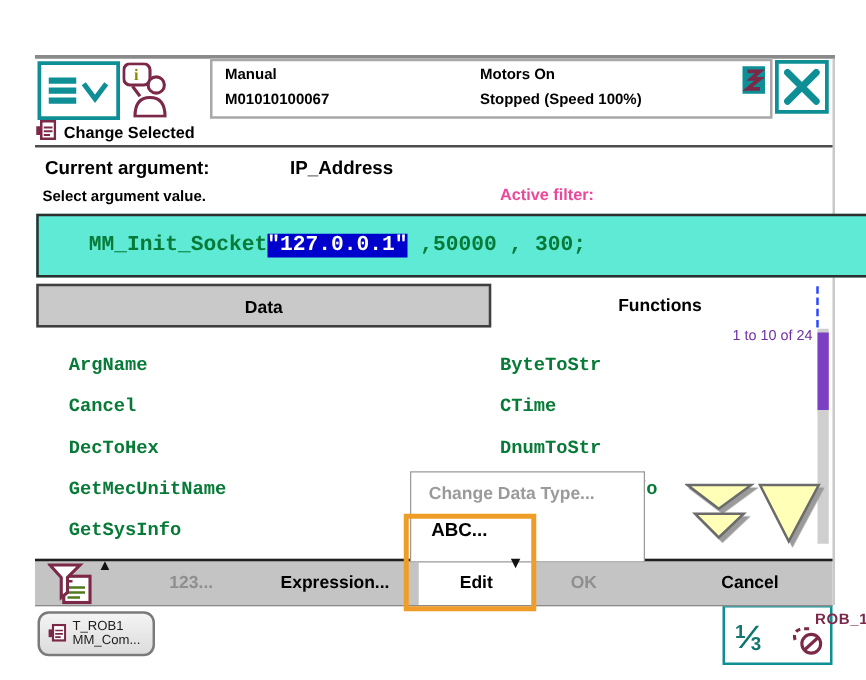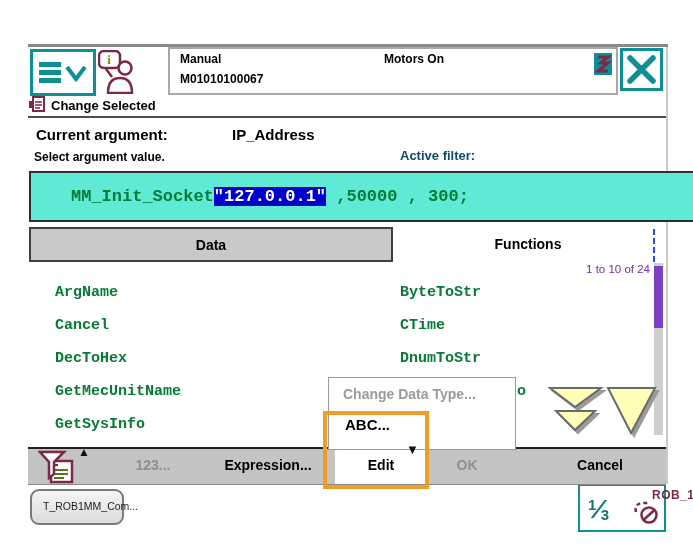--- a/index.html
+++ b/index.html
@@ -20,21 +20,21 @@
   .close-btn{left:620px;top:48px;width:37px;height:37px;border:3px solid #0e8f96;background:#fff;
     display:flex;align-items:center;justify-content:center;}
   .cs-row{left:28px;top:95px;height:21px;display:flex;align-items:center;gap:6px;}
   .cs-label{font-size:13px;font-weight:bold;}
   .divider1{left:28px;top:116px;width:640px;height:2px;background:#4c4c4c;}
   .rightedge{left:666px;top:47px;width:2px;height:437px;background:#c9c9c9;}
   
   .cur-label{left:36px;top:126px;font-size:15px;font-weight:bold;}
   .cur-value{left:232px;top:126px;font-size:15px;font-weight:bold;}
   .instr{left:34px;top:150px;font-size:12px;font-weight:bold;}
-  .filter-lbl{left:400px;top:148px;font-size:13px;font-weight:bold;color:#0c4a6e;}
+  .filter-lbl{left:400px;top:148px;font-size:13px;font-weight:bold;color:#ec4899;}
   
   .code-box{left:29px;top:171px;width:632px;height:47px;border:2px solid #2e2e2e;background:#5eead4;
     display:flex;align-items:center;padding-left:40px;
     font-family:"Liberation Mono",monospace;font-size:17px;font-weight:bold;white-space:pre;}
   .code-green{color:#067a36;}
   .code-sel{background:#0000cc;color:#fff;}
   
   .tab-data{left:29px;top:227px;width:360px;height:31px;background:#c9c9c9;border:2px solid #3f3f3f;
     display:flex;align-items:center;justify-content:center;font-size:14px;font-weight:bold;}
   .tab-func{left:391px;top:227px;width:274px;height:33px;background:#fff;
@@ -64,21 +64,21 @@
   .edit-patch{position:absolute;left:307px;top:0;width:92px;height:35px;background:#fff;}
   .tb-edit{left:307px;width:92px;} .tb-ok{left:409px;width:60px;} .tb-cancel{left:532px;width:80px;}
   .tb-filter{position:absolute;left:10px;top:1px;width:40px;height:33px;}
   .caret-up{position:absolute;left:50px;top:-4px;font-size:12px;color:#111;}
   .caret-down{left:406px;top:442px;font-size:13px;color:#111;z-index:6;}
   
   .hl-box{left:323px;top:411px;width:98px;height:70px;border:4px solid #f09d28;z-index:9;pointer-events:none;}
   
   .task-btn{left:30px;top:489px;width:84px;height:32px;border:2px solid #7a7a7a;border-radius:9px;
     background:linear-gradient(#f4f4f4,#dcdcdc);display:flex;align-items:center;gap:5px;padding-left:6px;}
-  .task-txt{display:flex;flex-direction:row;font-size:10.5px;line-height:11.5px;color:#1c1c1c;}
+  .task-txt{display:flex;flex-direction:column;font-size:10.5px;line-height:11.5px;color:#1c1c1c;}
   .quickset{left:578px;top:484px;width:84px;height:44px;border:2px solid #0e8f96;background:#fff;}
   .qs-rob{position:absolute;left:24px;top:2px;font-size:12px;font-weight:bold;color:#7c2949;letter-spacing:0.5px;padding-left:48px;}
   .qs-frac{position:absolute;left:8px;top:8px;color:#0f766e;font-weight:bold;}
   .qs-num{font-size:15px;vertical-align:8px;}
   .qs-slash{font-size:26px;font-style:italic;}
   .qs-den{font-size:15px;vertical-align:-2px;}
   .qs-ico{position:absolute;right:5px;top:14px;}
 </style>
 </head>
 <body>
@@ -103,20 +103,21 @@
       <circle cx="27" cy="18" r="6.5" fill="#fff" stroke="#7c2949" stroke-width="2.5"></circle>
       <path d="M10 43 Q10 28 22 28 Q34 28 34 43 Z" fill="#fff" stroke="#7c2949" stroke-width="2.5"></path>
       <path d="M8 19 L14 27" stroke="#7c2949" stroke-width="2.5"></path>
     </svg>
   </div>
 
   <div class="abs status-panel">
     <span class="st st1">Manual</span>
     <span class="st st2">M01010100067</span>
     <span class="st st3">Motors On</span>
+    <span class="st st4">Stopped (Speed 100%)</span>
     <span class="st-ico">
       <svg width="18" height="22" viewBox="0 0 18 22">
         <polyline points="4,4 14,4 7,10 14,10 4,18 14,18" fill="none" stroke="#7c2949" stroke-width="3"></polyline>
       </svg>
     </span>
   </div>
 
   <div class="abs close-btn">
     <svg width="29" height="29" viewBox="0 0 29 29">
       <path d="M3 3 L26 26 M26 3 L3 26" stroke="#0e8f96" stroke-width="5.5" stroke-linecap="round"></path>

